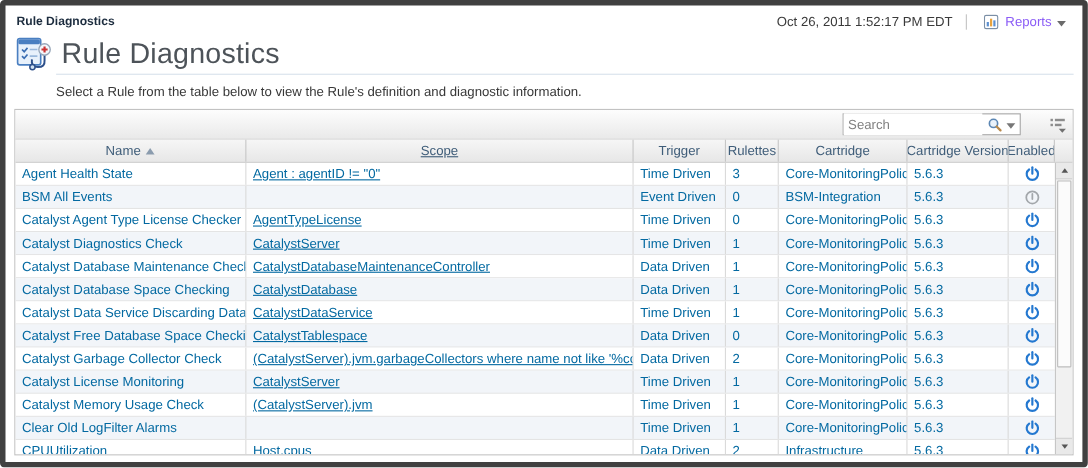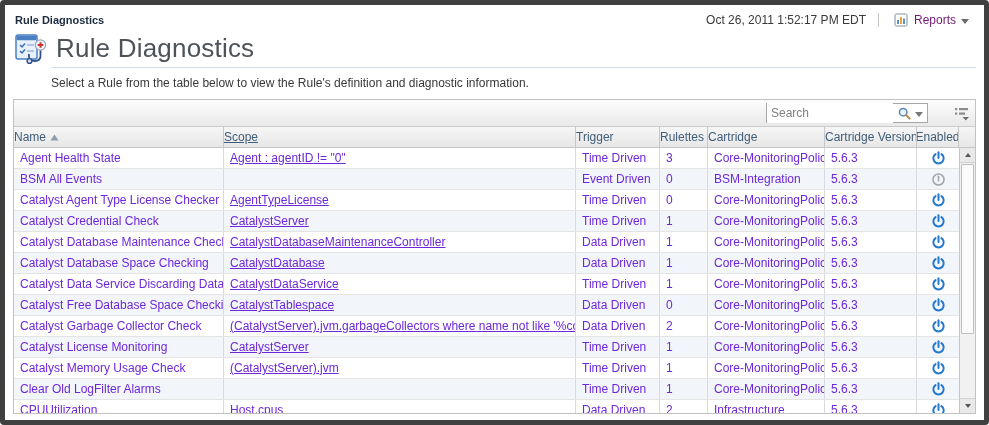--- a/index.html
+++ b/index.html
@@ -21,21 +21,21 @@
   .topbar {
     display: flex; justify-content: space-between; align-items: center;
     padding: 7px 12px 0 10px;
     flex: 0 0 auto;
   }
   .breadcrumb { font-size: 11px; font-weight: bold; color: #1c2c3e; cursor: pointer; }
   .topbar-right { display: flex; align-items: center; gap: 8px; }
   .timestamp { font-size: 12px; color: #3a3a3a; }
   .tb-divider { width: 1px; height: 14px; background: #c3c3c3; margin: 0 4px; }
   .reports-btn { display: flex; align-items: center; gap: 5px; cursor: pointer; padding: 1px 3px; }
-  .reports-label { font-size: 12px; color: #701a75; }
+  .reports-label { font-size: 12px; color: #8b5cf6; }
   .caret-down {
     width: 0; height: 0; margin-top: 2px;
     border-left: 4px solid transparent; border-right: 4px solid transparent;
     border-top: 5px solid #6b6b6b;
   }
   
   .title-row { display: flex; align-items: center; gap: 9px; padding: 4px 10px 2px 9px; flex: 0 0 auto; }
   .page-title { font-size: 26px; color: #4d5359; letter-spacing: 0.2px; }
   .title-rule { margin: 0 8px 0 46px; border-bottom: 1px solid #d7e1ec; flex: 0 0 auto; }
   .subtitle { font-size: 12px; color: #383838; margin: 8px 10px 0 46px; flex: 0 0 auto; }
@@ -71,32 +71,32 @@
   .customizer { cursor: pointer; display: flex; align-items: center; }
   
   .thead {
     flex: 0 0 21px;
     display: flex;
     background: linear-gradient(#f6f6f6, #e7e7e7);
     border-bottom: 1px solid #c6c6c6;
     font-size: 12px; color: #3f5d79;
   }
   .th {
-    display: flex; align-items: center; gap: 4px;
+    display: flex; align-items: center; justify-content: center; gap: 4px;
     border-right: 1px solid #c6c6c6;
     height: 100%; cursor: pointer; white-space: nowrap; overflow: hidden;
   }
   .th:last-child { border-right: none; }
   .tbody-wrap { flex: 1 1 auto; display: flex; overflow: hidden; }
   .rows { flex: 1 1 auto; display: flex; flex-direction: column; overflow: hidden; }
   .row {
     flex: 0 0 21px; display: flex;
     background: #ffffff;
     border-bottom: 1px solid #e4e4e4;
-    font-size: 12px; color: #6d28d9;
+    font-size: 12px; color: #0369a1;
     cursor: pointer;
   }
   .row.alt { background: #f2f5f9; }
   .cell {
     padding: 0 6px; display: flex; align-items: center;
     border-right: 1px solid #dadada;
     white-space: nowrap; overflow: hidden;
     height: 100%;
   }
   .cell:last-child { border-right: none; }
@@ -286,21 +286,21 @@
       <span class="pw pw-on">
         <svg width="15" height="15" viewBox="0 0 16 16">
           <path d="M8 1.2 v6.2" stroke="#2478d0" stroke-width="2.1" stroke-linecap="round" fill="none"></path>
           <path d="M4.9 3.3 a5.5 5.5 0 1 0 6.2 0" fill="none" stroke="#2478d0" stroke-width="2.1" stroke-linecap="round"></path>
         </svg>
       </span>
 
     </div>
   </div>
           <div class="row alt on">
-    <div class="cell c-name">Catalyst Credential Check</div>
+    <div class="cell c-name">Catalyst Diagnostics Check</div>
     <div class="cell c-scope">CatalystServer</div>
     <div class="cell c-trigger">Time Driven</div>
     <div class="cell c-rulettes">1</div>
     <div class="cell c-cartridge">Core-MonitoringPolicy</div>
     <div class="cell c-version">5.6.3</div>
     <div class="cell c-enabled">
       <span class="pw pw-on">
         <svg width="15" height="15" viewBox="0 0 16 16">
           <path d="M8 1.2 v6.2" stroke="#2478d0" stroke-width="2.1" stroke-linecap="round" fill="none"></path>
           <path d="M4.9 3.3 a5.5 5.5 0 1 0 6.2 0" fill="none" stroke="#2478d0" stroke-width="2.1" stroke-linecap="round"></path>

